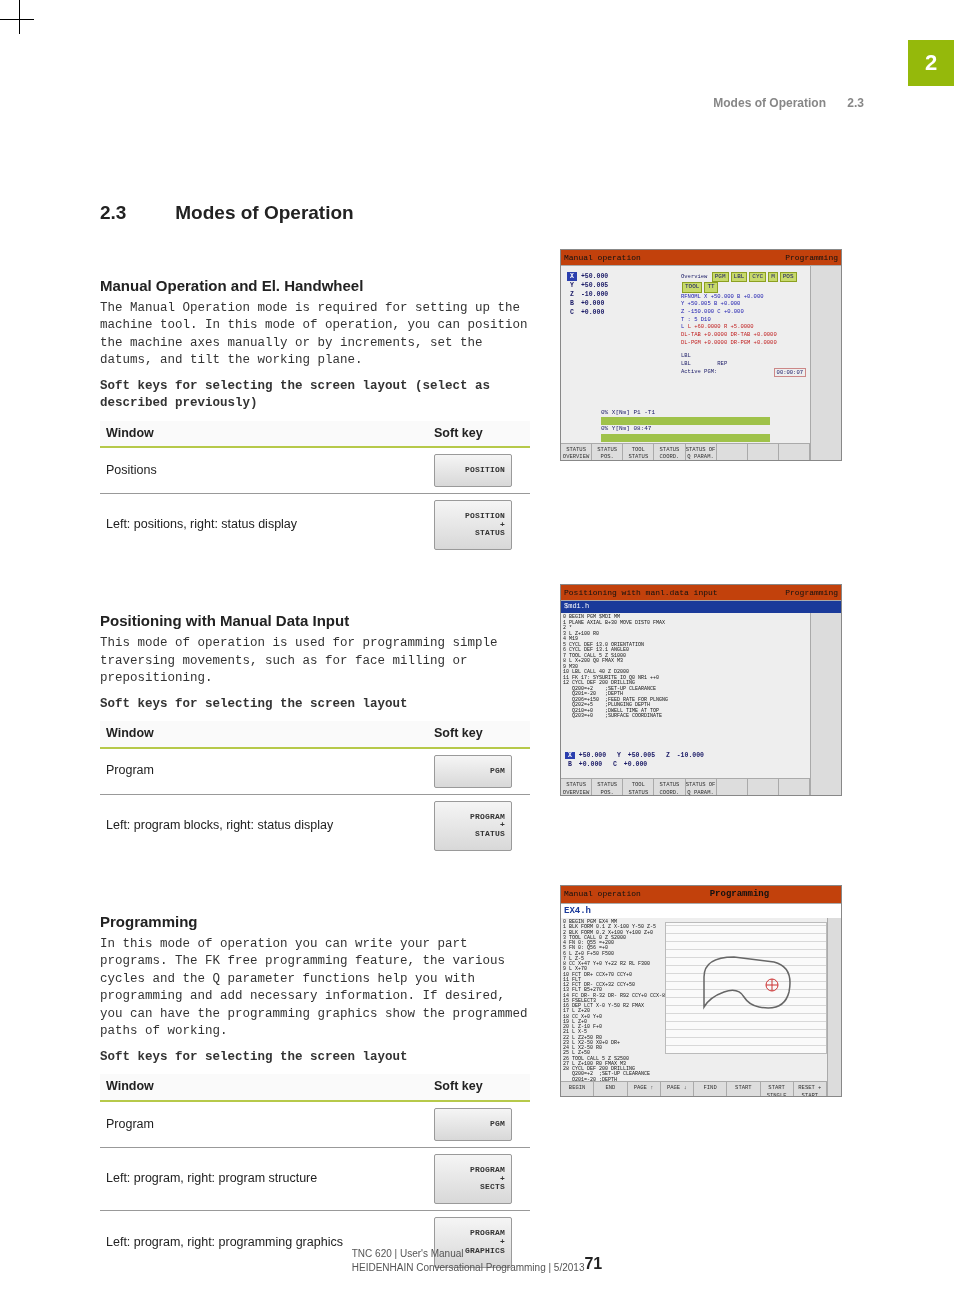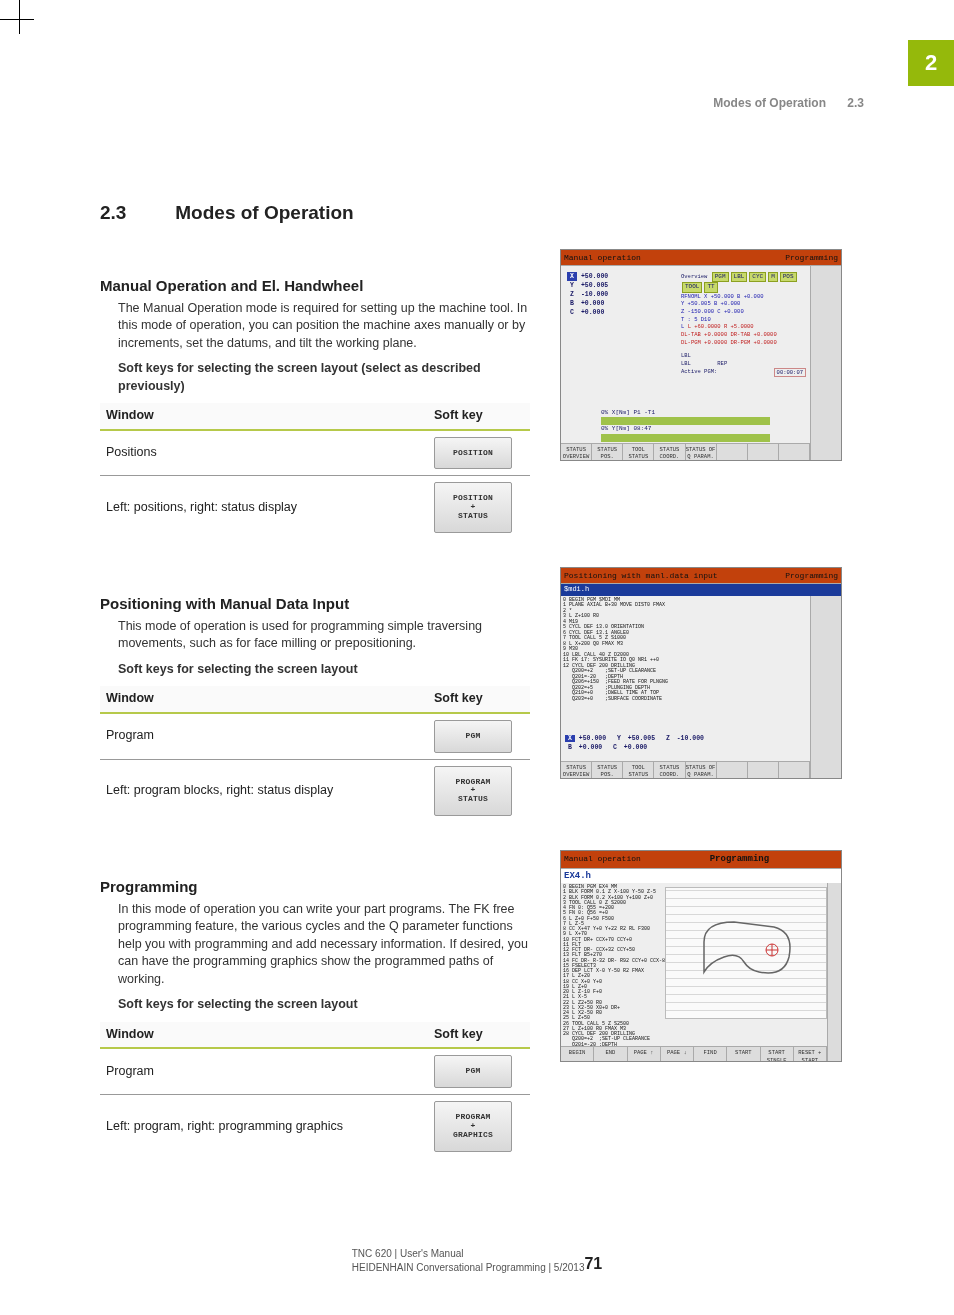--- a/index.html
+++ b/index.html
@@ -53,21 +53,21 @@
   h2.section-title .secnum { display:inline-block; width:70px;}
   h3.sub {
     font-size: 15px;
     font-weight: bold;
     margin: 26px 0 4px 0;
     color:#222;
   }
   .row { display:flex; align-items:flex-start; }
   .col-text { width: 430px; }
   .col-img { flex:1; padding-left:30px; }
-  p { margin: 4px 0 8px 18px; color:#333; font-size:12.5px;}
+  p { margin: 4px 0 8px 0; color:#333; font-size:12.5px;font-family:Liberation Mono, monospace;}
   .bold { font-weight:bold; }
   table.sk {
     border-collapse: collapse;
     width: 100%;
     margin-top:4px;
     font-size:12.5px;
   }
   table.sk th {
     text-align:left;
     padding:4px 6px 4px 6px;
@@ -85,21 +85,21 @@
     display:inline-block;
     min-width:64px;
     padding:11px 6px;
     background:linear-gradient(#f5f5f5,#d8d8d8);
     border:1px solid #9a9a9a;
     border-radius:2px;
     font-family: "Courier New", monospace;
     font-size:8px;
     font-weight:bold;
     color:#333;
-    text-align:center;
+    text-align:right;
     line-height:1.1;
     letter-spacing:0.2px;
   }
   .screenshot {
     width:280px;
     height:210px;
     border:1px solid #888;
     background:#e6e6e6;
     position:relative;
     font-family:"Courier New",monospace;
@@ -336,20 +336,26 @@
       <p class="bold">Soft keys for selecting the screen layout</p>
       <table class="sk">
         <tbody>
             <tr>
           <th>Window</th>
           <th style="width:90px;">Soft key</th>
         </tr>
         <tr>
           <td>Program</td>
           <td><span class="softkey">PGM</span></td>
+        </tr>
+        <tr>
+          <td>Left: program, right: program structure</td>
+          <td><span class="softkey" style="white-space:pre;">PROGRAM
++
+SECTS</span></td>
         </tr>
         <tr class="last">
           <td>Left: program, right: programming graphics</td>
           <td><span class="softkey" style="white-space:pre;">PROGRAM
 +
 GRAPHICS</span></td>
         </tr>
       </tbody>
         </table>
     </div>

